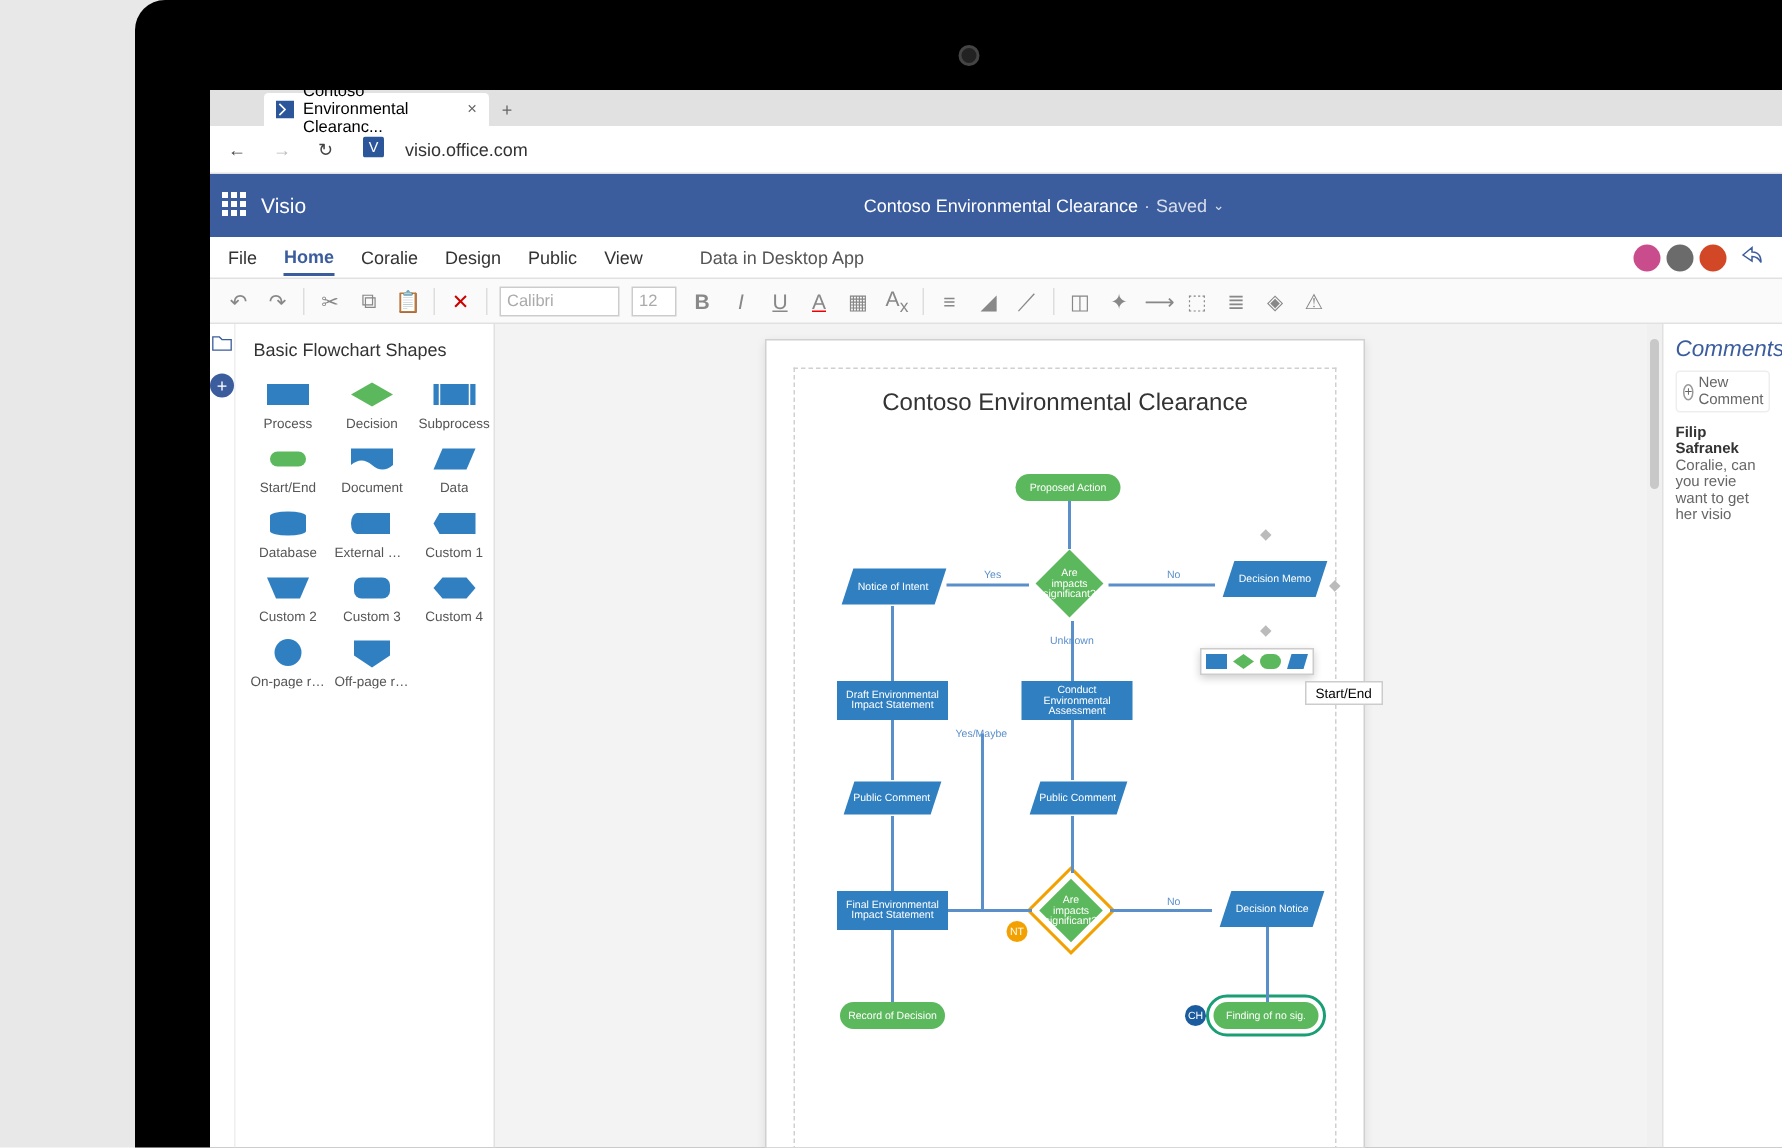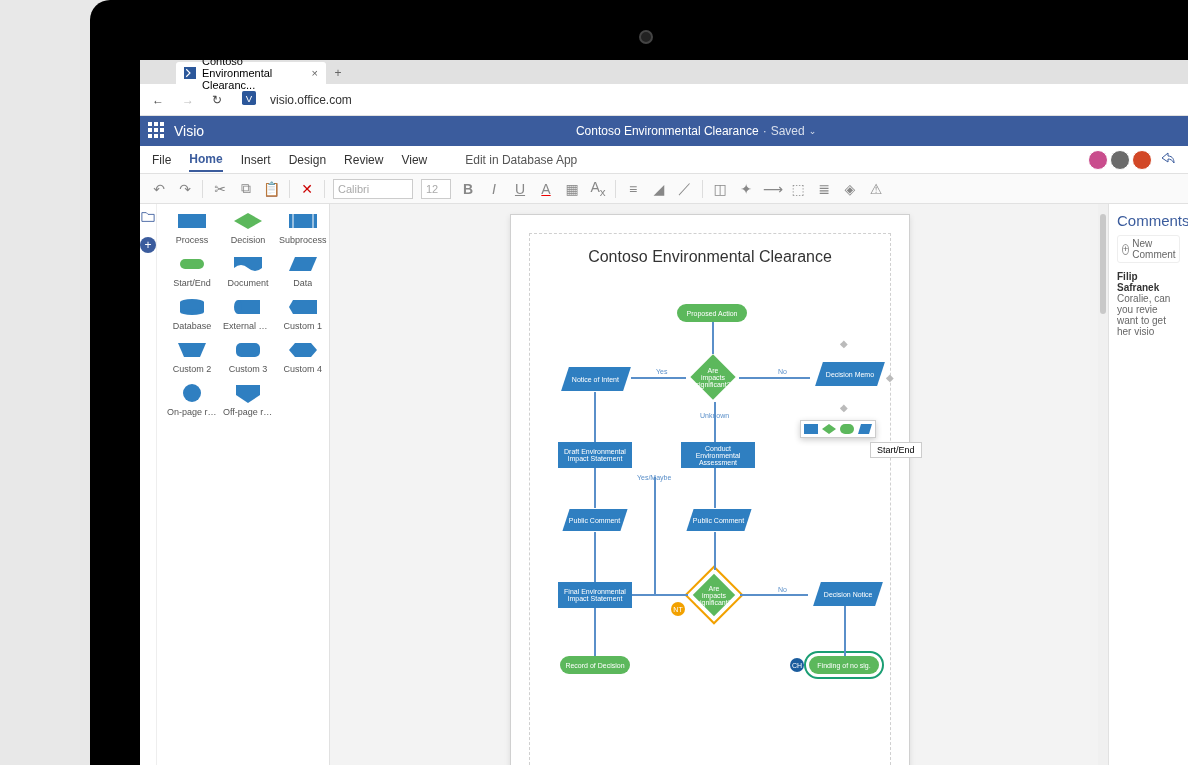--- a/index.html
+++ b/index.html
@@ -40,21 +40,21 @@
 .url-bar {
   height: 32px; display: flex; align-items: center; gap: 14px;
   padding: 0 12px; border-bottom: 1px solid #e1e1e1; background: #fff;
 }
 .nav-btn { color: #444; width: 16px; cursor: pointer; }
 .nav-btn.disabled { color: #bbb; }
 .url-text { font-size: 12px; color: #333; }
 .lock-ico { color: #666; }
 
 .app-header {
-  height: 30px; background: #3b5c9d; color: #fff;
+  height: 42px; background: #3b5c9d; color: #fff;
   display: flex; align-items: center; padding: 0 8px; gap: 8px;
 }
 .waffle { width: 18px; height: 18px; display:grid; grid-template-columns: repeat(3,4px); grid-template-rows: repeat(3,4px); gap:2px; cursor:pointer;}
 .waffle span { background:#fff; }
 .app-name { font-size: 14px; }
 .doc-title { flex: 1; text-align: center; font-size: 12px; display:flex; justify-content:center; gap:4px; align-items:center;}
 .doc-saved { opacity: .8; }
 .chev { font-size: 9px; opacity:.8; cursor:pointer; }
 
 .ribbon-tabs {
@@ -136,21 +136,21 @@
   position:absolute; background:#fff; border:1px solid #ccc; box-shadow:0 2px 6px rgba(0,0,0,.2);
   display:flex; gap:4px; padding:3px;
 }
 .qs-item{width:14px; height:10px;}
 .qs-tooltip{position:absolute; background:#fff; border:1px solid #ccc; font-size:9px; padding:2px 6px;}
 
 .comments-panel {
   width: 80px; background: #fff; border-left: 1px solid #e1e1e1;
   padding: 8px; overflow: hidden;
 }
-.comments-title { color: #3b5c9d; font-size: 15px; margin-bottom: 6px; }
+.comments-title { color: #3b5c9d; font-size: 15px; margin-bottom: 6px; font-style: italic; }
 .new-comment { color: #666; font-size: 10px; display:flex; align-items:center; gap:3px; cursor:pointer; border:1px solid #eee; padding:2px 4px; border-radius:3px; margin-bottom:8px;}
 .plus-circ{width:11px;height:11px;border:1px solid #999;border-radius:50%;font-size:9px;line-height:9px;text-align:center;}
 .comment-author { font-size: 10px; font-weight: 600; color: #333; }
 .comment-text { font-size: 10px; color: #666; }
 .canvas-scroll { position:absolute; right:0; top:0; bottom:0; width:10px; background:#f0f0f0;}
 .canvas-scroll .thumb{ position:absolute; left:2px; right:2px; top:10px; height:100px; background:#c8c8c8; border-radius:3px;}
 </style>
 </head>
 <body>
 
@@ -202,25 +202,25 @@
         <span>Contoso Environmental Clearance</span>
         <span class="doc-saved">·</span>
         <span class="doc-saved">Saved</span>
         <span class="chev">⌄</span>
       </div>
     </div>
 
     <div class="ribbon-tabs">
       <span class="ribbon-tab">File</span>
       <span class="ribbon-tab active">Home</span>
-      <span class="ribbon-tab">Insert</span>
+      <span class="ribbon-tab">Coralie</span>
       <span class="ribbon-tab">Design</span>
-      <span class="ribbon-tab">Review</span>
+      <span class="ribbon-tab">Public</span>
       <span class="ribbon-tab">View</span>
-      <span class="edit-desktop">Edit in Database App</span>
+      <span class="edit-desktop">Data in Desktop App</span>
       <div class="avatars">
         <div class="avatar a1"></div>
         <div class="avatar a2"></div>
         <div class="avatar a3"></div>
         <span class="share-ico">
           <svg width="16" height="16" viewBox="0 0 16 16">
               <path d="M2 8l6-5v3c5 0 6 4 6 7-1.5-3-4-4-6-4v3L2 8z" fill="none" stroke="#3b5c9d"></path>
             </svg>
         </span>
       </div>
@@ -264,20 +264,21 @@
         <div class="shapes-body">
           <div class="shapes-nav">
             <span class="stencil-ico">
               <svg width="14" height="14" viewBox="0 0 16 16">
                   <path d="M1 3h5l2 2h7v8H1z" fill="none" stroke="#3b5c9d"></path>
                 </svg>
             </span>
             <span class="add-stencil">+</span>
           </div>
           <div class="shapes-list">
+            <div class="shapes-cat">Basic Flowchart Shapes</div>
             <div class="shape-grid" id="shape-grid">
                 <div class="shape-cell">
                   <svg class="shape-ico" viewBox="0 0 32 22">
                     <rect x="2" y="4" width="28" height="14" fill="#2f7fc1"></rect>
                   </svg>
                   <span class="shape-lbl">Process</span>
                 </div>
                 <div class="shape-cell">
                   <svg class="shape-ico" viewBox="0 0 32 22">
                     <polygon points="16,3 30,11 16,19 2,11" fill="#5cb85c"></polygon>

